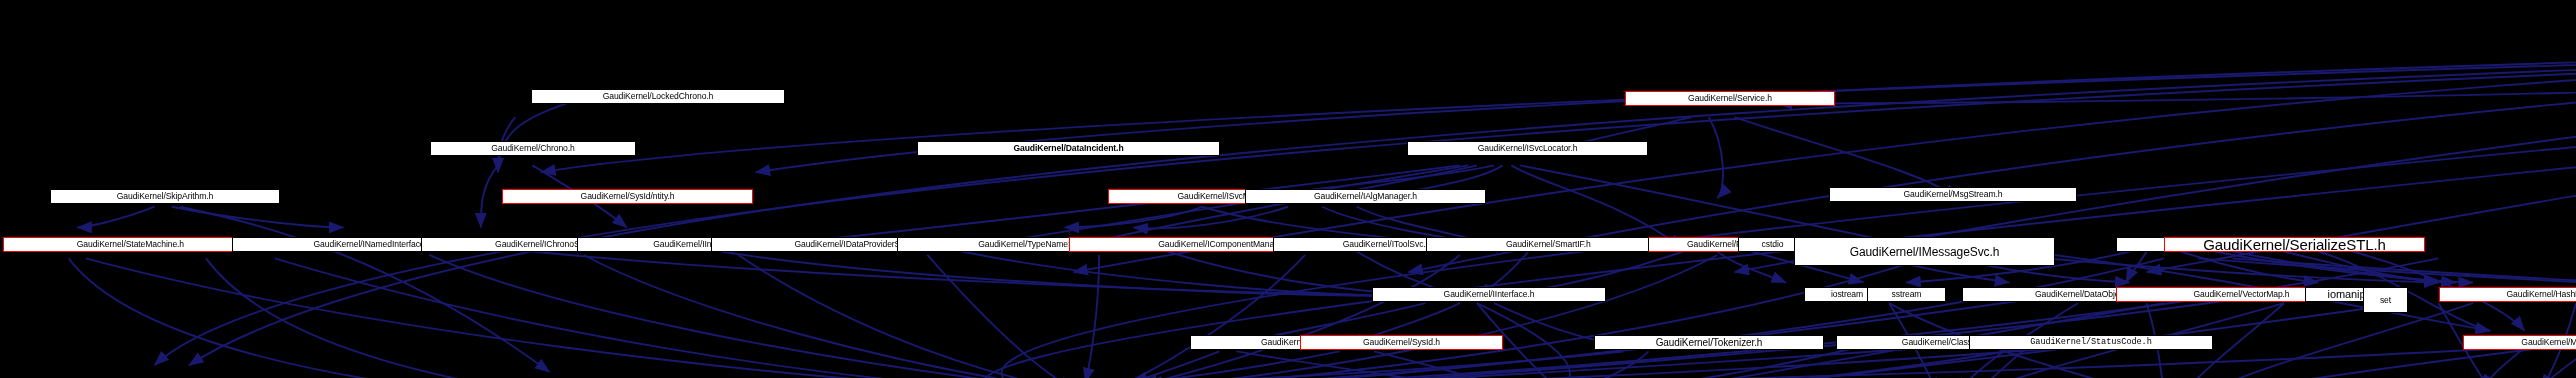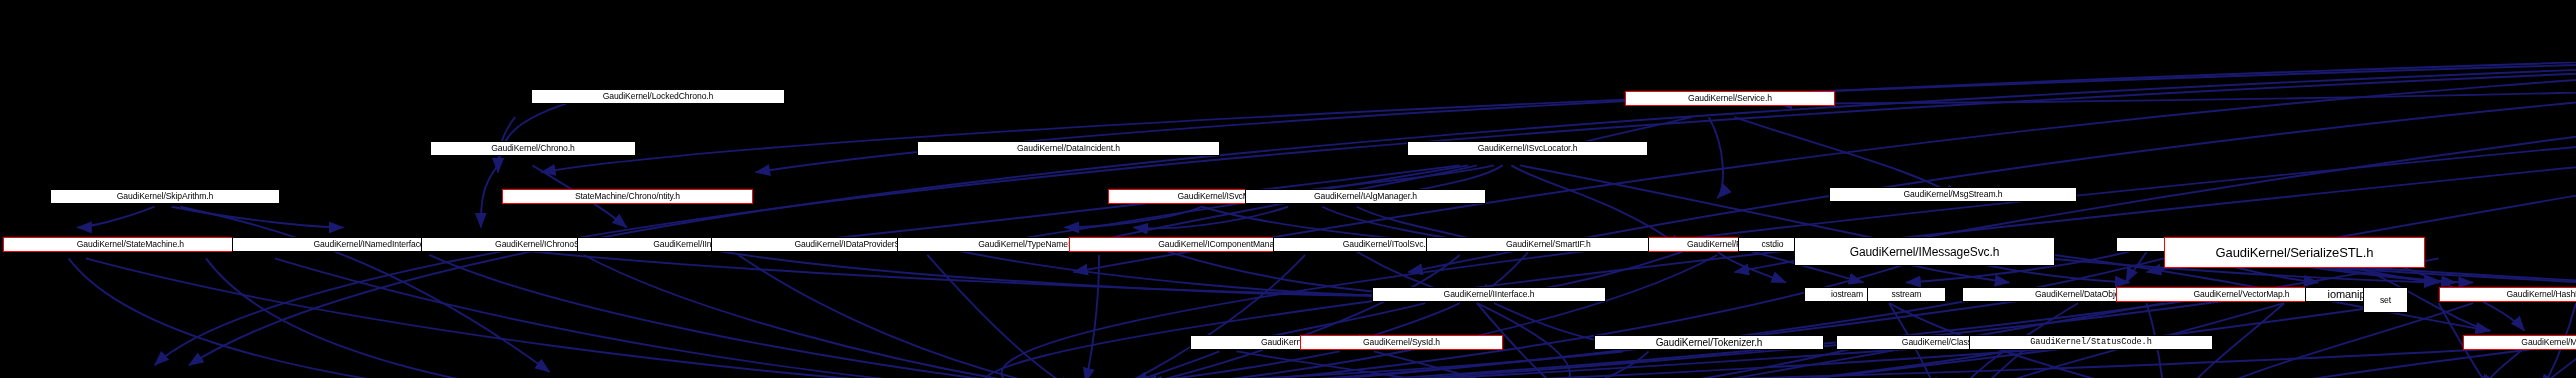--- a/index.html
+++ b/index.html
@@ -180,46 +180,46 @@
       <path d="M2620,22 C3500,70 4250,140 4480,228"></path>
       <path d="M1960,44 C2400,80 3200,120 4470,226"></path>
       <path d="M1280,150 C1800,190 3200,216 4468,228"></path>
       <path d="M1300,150 C1900,195 3300,220 4466,230"></path>
     </g>
   </svg>
 
   <div class="node" style="left: 531px; top: 89px; width: 254px; height: 15px; font-size: 8.6px;">GaudiKernel/LockedChrono.h</div>
 
   <div class="node" style="left: 430px; top: 141px; width: 206px; height: 15px; font-size: 8.6px;">GaudiKernel/Chrono.h</div>
-  <div class="node" style="left: 917px; top: 141px; width: 303px; height: 15px; font-size: 8.6px;">GaudiKernel/DataIncident.h</div>
+  <div class="node" style="left: 917px; top: 141px; width: 303px; height: 15px; font-size: 8.6px; font-weight: bold;">GaudiKernel/DataIncident.h</div>
   <div class="node" style="left: 1407px; top: 141px; width: 241px; height: 15px; font-size: 8.6px;">GaudiKernel/ISvcLocator.h</div>
   <div class="node red" style="left: 1625px; top: 91px; width: 210px; height: 15px; font-size: 8.6px;">GaudiKernel/Service.h</div>
 
   <div class="node" style="left: 50px; top: 189px; width: 230px; height: 15px; font-size: 8.6px;">GaudiKernel/SkipArithm.h</div>
-  <div class="node red" style="left: 502px; top: 189px; width: 251px; height: 15px; font-size: 8.6px;">StateMachine/Chrono/ntity.h</div>
+  <div class="node red" style="left: 502px; top: 189px; width: 251px; height: 15px; font-size: 8.6px;">GaudiKernel/SysId/ntity.h</div>
   <div class="node red" style="left: 1108px; top: 189px; width: 244px; height: 15px; font-size: 8.6px;">GaudiKernel/ISvcManager.h</div>
   <div class="node" style="left: 1245px; top: 189px; width: 241px; height: 15px; font-size: 8.6px;">GaudiKernel/IAlgManager.h</div>
   <div class="node" style="left: 1829px; top: 187px; width: 248px; height: 15px; font-size: 8.6px;">GaudiKernel/MsgStream.h</div>
 
   <div class="node red" style="left: 1622px; top: 237px; width: 217px; height: 15px; font-size: 8.6px;">GaudiKernel/Property.h</div>
 
   <div class="node red" style="left: 3.4px; top: 237px; width: 254px; height: 15px; font-size: 8.6px;">GaudiKernel/StateMachine.h</div>
   <div class="node" style="left: 232px; top: 237px; width: 281px; height: 15px; font-size: 8.6px;">GaudiKernel/INamedInterface.h</div>
   <div class="node" style="left: 421px; top: 237px; width: 248px; height: 15px; font-size: 8.6px;">GaudiKernel/IChronoSvc.h</div>
   <div class="node" style="left: 577px; top: 237px; width: 254px; height: 15px; font-size: 8.6px;">GaudiKernel/IIncidentSvc.h</div>
   <div class="node" style="left: 711px; top: 237px; width: 288px; height: 15px; font-size: 8.6px;">GaudiKernel/IDataProviderSvc.h</div>
   <div class="node" style="left: 897px; top: 237px; width: 281px; height: 15px; font-size: 8.6px;">GaudiKernel/TypeNameString.h</div>
   <div class="node red" style="left: 1069px; top: 237px; width: 313px; height: 15px; font-size: 8.6px;">GaudiKernel/IComponentManager.h</div>
   <div class="node" style="left: 1273px; top: 237px; width: 227px; height: 15px; font-size: 8.6px;">GaudiKernel/IToolSvc.h</div>
   <div class="node" style="left: 1426px; top: 237px; width: 223px; height: 15px; font-size: 8.6px; padding-left: 24px;">GaudiKernel/SmartIF.h</div>
 
   <div class="node" style="left: 1738px; top: 237px; width: 69px; height: 15px; font-size: 8.6px;">cstdio</div>
   <div class="node" style="left: 1794px; top: 237px; width: 261px; height: 29px; font-size: 12px;">GaudiKernel/IMessageSvc.h</div>
   <div class="node" style="left: 2116px; top: 237px; width: 244px; height: 15px; font-size: 8.6px;">GaudiKernel/ToStream.h</div>
-  <div class="node red" style="left: 2164px; top: 237px; width: 261px; height: 31px; font-size: 13px;">GaudiKernel/SerializeSTL.h</div>
+  <div class="node red" style="left: 2164px; top: 237px; width: 261px; height: 15px; font-size: 15px;">GaudiKernel/SerializeSTL.h</div>
 
   <div class="node" style="left: 1372px; top: 287px; width: 234px; height: 15px; font-size: 8.6px;">GaudiKernel/IInterface.h</div>
   <div class="node" style="left: 1804px; top: 287px; width: 86px; height: 15px; font-size: 8.6px;">iostream</div>
   <div class="node" style="left: 1867px; top: 287px; width: 79px; height: 15px; font-size: 8.6px;">sstream</div>
   <div class="node" style="left: 1962px; top: 287px; width: 244px; height: 15px; font-size: 8.6px;">GaudiKernel/DataObject.h</div>
   <div class="node red" style="left: 2116px; top: 287px; width: 251px; height: 15px; font-size: 8.6px;">GaudiKernel/VectorMap.h</div>
   <div class="node" style="left: 2305px; top: 287px; width: 83px; height: 15px; font-size: 11px;">iomanip</div>
   <div class="node" style="left: 2363px; top: 287px; width: 45px; height: 26px; font-size: 8.6px;">set</div>
   <div class="node red" style="left: 2439px; top: 287px; width: 227px; height: 15px; font-size: 8.6px;">GaudiKernel/HashMap.h</div>
 

